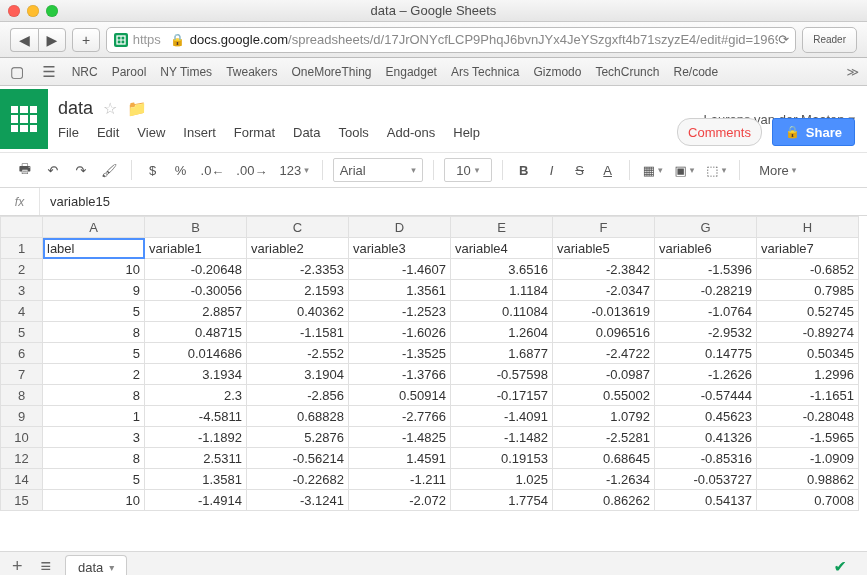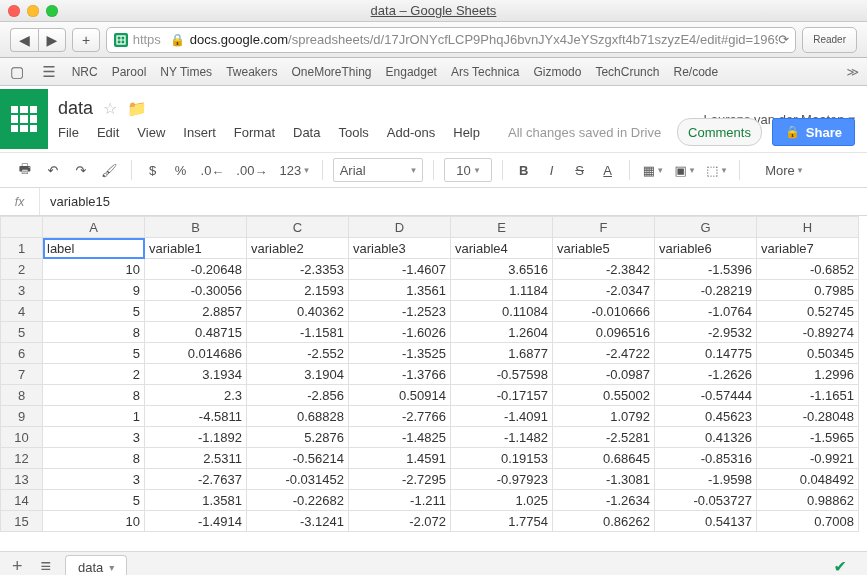--- a/index.html
+++ b/index.html
@@ -2,21 +2,21 @@
 <html><head>
 <meta charset="utf-8">
 <style>
   * { box-sizing: border-box; margin: 0; padding: 0; }
   html, body { width: 867px; height: 575px; font-family: Arial, Helvetica, sans-serif; font-size: 13px; color: #333; background: #fff; overflow: hidden; }
   
   .mac-titlebar { height: 22px; background: linear-gradient(#f6f6f6,#e6e6e6); border-bottom: 1px solid #c8c8c8; display: flex; align-items: center; padding: 0 8px; position: relative; }
   .traffic { display:flex; gap:7px; }
   .dot { width:12px; height:12px; border-radius:50%; box-shadow: inset 0 0 1px rgba(0,0,0,.4); }
   .dot.red{background:#ff5f57}.dot.yel{background:#ffbd2e}.dot.grn{background:#28c940}
-  .mac-title { position:absolute; left:0; right:0; text-align:center; font-size:13px; color:#4a4a4a; pointer-events:none;text-decoration:underline; }
+  .mac-title { position:absolute; left:0; right:0; text-align:center; font-size:13px; color:#4a4a4a; pointer-events:none; }
   
   .safari-tb { height:36px; background:linear-gradient(#fbfbfb,#eaeaea); border-bottom:1px solid #bcbcbc; display:flex; align-items:center; padding:0 10px; gap:6px; }
   .nav-btn { width:28px; height:24px; border:1px solid #bdbdbd; background:linear-gradient(#ffffff,#efefef); border-radius:4px; display:flex; align-items:center; justify-content:center; color:#555; font-size:14px;}
   .nav-group { display:flex; }
   .nav-group .nav-btn:first-child{border-radius:4px 0 0 4px;border-right:none}
   .nav-group .nav-btn:last-child{border-radius:0 4px 4px 0}
   .urlbar { flex:1; height:26px; border:1px solid #bdbdbd; border-radius:5px; background:#fff; display:flex; align-items:center; padding:0 6px; font-size:13px; color:#333; overflow:hidden;}
   .urlbar .gsicon{width:16px;height:16px;display:flex;align-items:center;justify-content:center;margin-right:4px}
   .urlbar .scheme{color:#999;margin-right:10px}
   .urlbar .lock{color:#7a7a7a;font-size:12px;margin-right:4px}
@@ -36,33 +36,33 @@
   .sheets-logo .grid div{background:#fff}
   .doc-col{flex:1;padding-left:10px}
   .doc-title-row{display:flex;align-items:center;gap:10px}
   .doc-title{font-size:18px;color:#333}
   .star{color:#bbb;font-size:16px}
   .folder-ico{color:#777;font-size:16px}
   .user-block{margin-left:auto;font-size:13px;color:#555;display:flex;align-items:center;gap:4px}
   .menus{display:flex;gap:18px;font-size:13px;color:#444;margin-top:6px;align-items:center}
   .menus .saved{color:#999;margin-left:10px}
   .right-actions{display:flex;align-items:center;gap:10px}
-  .comments-btn{height:28px;border:1px solid #d0d0d0;border-radius:13px;background:#f7f7f7;padding:0 10px;font-size:13px;color:#15803d;display:flex;align-items:center}
+  .comments-btn{height:28px;border:1px solid #d0d0d0;border-radius:13px;background:#f7f7f7;padding:0 10px;font-size:13px;color:#ef4444;display:flex;align-items:center}
   .share-btn{height:28px;border-radius:3px;background:#4d90fe;color:#fff;padding:0 12px;font-size:13px;font-weight:bold;display:flex;align-items:center;gap:6px;border:1px solid #3079ed}
   .share-btn .lock{font-size:12px}
   
   .sheets-tb{height:36px;border-top:1px solid #e5e5e5;border-bottom:1px solid #d9d9d9;display:flex;align-items:center;padding:0 14px;gap:6px;font-size:13px;color:#555}
   .tb-sep{width:1px;height:20px;background:#e0e0e0;margin:0 4px}
   .tb-btn{min-width:22px;height:24px;display:flex;align-items:center;justify-content:center;padding:0 3px;border-radius:2px}
   .tb-drop::after{content:"▾";font-size:9px;color:#888;margin-left:3px}
   .font-select{width:90px;height:24px;border:1px solid #d0d0d0;border-radius:2px;background:#fff;display:flex;align-items:center;padding:0 6px;justify-content:space-between}
   .size-select{width:48px;height:24px;border:1px solid #d0d0d0;border-radius:2px;background:#fff;display:flex;align-items:center;justify-content:center;gap:4px}
   .u-line{text-decoration:underline}
   .strike{text-decoration:line-through}
-  .more{margin-left:12px;color:#555}
+  .more{margin-left:6px;color:#555}
   
   .fbar{height:28px;border-bottom:1px solid #d9d9d9;display:flex;align-items:center}
   .fbar .fx{width:40px;text-align:center;color:#888;font-style:italic;border-right:1px solid #e5e5e5;height:100%;display:flex;align-items:center;justify-content:center;font-size:12px}
   .fbar .cell-val{padding:0 10px}
   
   .grid-wrap{position:relative;height:calc(575px - 22px - 36px - 28px - 60px - 36px - 28px - 30px);overflow:auto}
   table.sheet{border-collapse:collapse;table-layout:fixed;width:853px}
   table.sheet th,table.sheet td{border:1px solid #e0e0e0;height:21px;font-size:13px;padding:0 4px;white-space:nowrap;overflow:hidden}
   table.sheet thead th{background:#f3f3f3;color:#555;font-weight:normal;text-align:center;position:sticky;top:0}
   table.sheet .rowh{background:#f3f3f3;color:#555;text-align:center;width:42px;position:sticky;left:0}
@@ -152,21 +152,20 @@
     <div class="menus">
       <span>File</span>
       <span>Edit</span>
       <span>View</span>
       <span>Insert</span>
       <span>Format</span>
       <span>Data</span>
       <span>Tools</span>
       <span>Add-ons</span>
       <span>Help</span>
-      <span class="saved">All changes saved in Drive</span>
     </div>
   </div>
   <div class="right-actions">
     <div class="user-block">
       <span>Laurens van der Maaten</span>
       <span>▾</span>
     </div>
   </div>
 </div>
 <div style="display:flex;justify-content:flex-end;padding:0 12px 6px 0;margin-top:-28px;gap:10px">
@@ -282,21 +281,21 @@
           <td class="cell-num">-0.28219</td>
           <td class="cell-num">0.7985</td>
         </tr>
         <tr>
           <td class="rowh">4</td>
           <td class="cell-num">5</td>
           <td class="cell-num">2.8857</td>
           <td class="cell-num">0.40362</td>
           <td class="cell-num">-1.2523</td>
           <td class="cell-num">0.11084</td>
-          <td class="cell-num">-0.010666</td>
+          <td class="cell-num">-0.013619</td>
           <td class="cell-num">-1.0764</td>
           <td class="cell-num">0.52745</td>
         </tr>
         <tr>
           <td class="rowh">5</td>
           <td class="cell-num">8</td>
           <td class="cell-num">0.48715</td>
           <td class="cell-num">-1.1581</td>
           <td class="cell-num">-1.6026</td>
           <td class="cell-num">1.2604</td>
@@ -361,32 +360,21 @@
         </tr>
         <tr>
           <td class="rowh">12</td>
           <td class="cell-num">8</td>
           <td class="cell-num">2.5311</td>
           <td class="cell-num">-0.56214</td>
           <td class="cell-num">1.4591</td>
           <td class="cell-num">0.19153</td>
           <td class="cell-num">0.68645</td>
           <td class="cell-num">-0.85316</td>
-          <td class="cell-num">-0.9921</td>
-        </tr>
-        <tr>
-          <td class="rowh">13</td>
-          <td class="cell-num">3</td>
-          <td class="cell-num">-2.7637</td>
-          <td class="cell-num">-0.031452</td>
-          <td class="cell-num">-2.7295</td>
-          <td class="cell-num">-0.97923</td>
-          <td class="cell-num">-1.3081</td>
-          <td class="cell-num">-1.9598</td>
-          <td class="cell-num">0.048492</td>
+          <td class="cell-num">-1.0909</td>
         </tr>
         <tr>
           <td class="rowh">14</td>
           <td class="cell-num">5</td>
           <td class="cell-num">1.3581</td>
           <td class="cell-num">-0.22682</td>
           <td class="cell-num">-1.211</td>
           <td class="cell-num">1.025</td>
           <td class="cell-num">-1.2634</td>
           <td class="cell-num">-0.053727</td>

